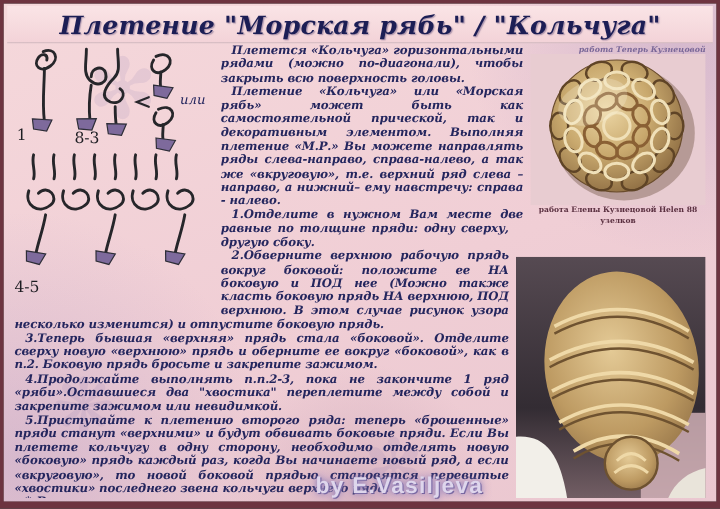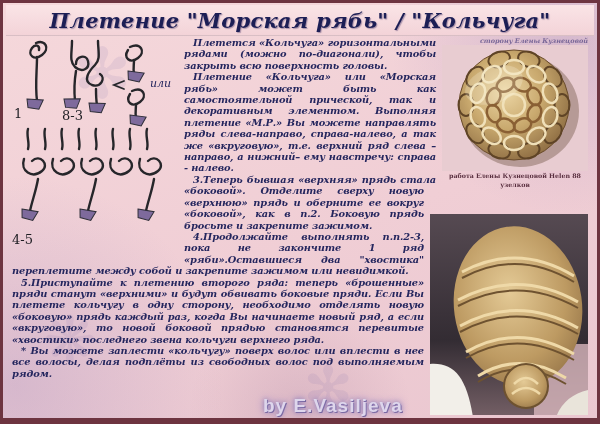--- a/index.html
+++ b/index.html
@@ -125,21 +125,21 @@
         <use href="#d-clip" transform="translate(68,170) rotate(20)"></use>
         <use href="#d-clip" transform="translate(126,170) rotate(20)"></use>
       </svg>
       <span class="diag-label" style="left:2px;top:68px;">1</span>
       <span class="diag-label" style="left:50px;top:70px;">8-3</span>
       <span class="diag-label diag-or" style="left:138px;top:38px;">или</span>
       <span class="diag-label" style="left:0px;top:194px;">4-5</span>
     </div>
 
     <div class="photo1-block">
-      <span class="credit-top">сторону Елены Кузнецовой</span>
+      <span class="credit-top">работа Теперь Кузнецовой</span>
       <svg width="146" height="126" viewBox="0 0 146 126">
         <defs>
           <radialGradient id="g1" cx="42%" cy="38%" r="75%">
             <stop offset="0%" stop-color="#ecd6a4"></stop>
             <stop offset="45%" stop-color="#c9a96e"></stop>
             <stop offset="100%" stop-color="#7d5c36"></stop>
           </radialGradient>
           <ellipse id="p1o" cx="72" cy="12" rx="11" ry="7.5" fill="none" stroke="#5f4426" stroke-width="2"></ellipse>
           <ellipse id="p1m" cx="72" cy="22" rx="10" ry="7" fill="none" stroke="#f0e0b8" stroke-width="2.5"></ellipse>
           <ellipse id="p1i" cx="72" cy="38" rx="9" ry="6.5" fill="none" stroke="#8a6034" stroke-width="2.5"></ellipse>
@@ -214,20 +214,22 @@
         </g>
         <circle cx="96" cy="172" r="22" fill="url(#g2h)" stroke="#6e5230" stroke-width="2"></circle>
         <path d="M84,170 q12,-12 24,0 M82,180 q14,-12 28,0" stroke="#efd9a8" stroke-width="2.5" fill="none"></path>
         <path d="M0,150 C26,148 38,166 44,210 L0,210 Z" fill="#f2efe9"></path>
         <path d="M158,176 C140,180 128,192 124,210 L158,210 Z" fill="#e9e4da"></path>
       </svg>
     </div>
 
     <p class="para">Плетется «Кольчуга» горизонтальными рядами (можно по-диагонали), чтобы закрыть всю поверхность головы.</p>
     <p class="para">Плетение «Кольчуга» или «Морская рябь» может быть как самостоятельной прической, так и декоративным элементом. Выполняя плетение «М.Р.» Вы можете направлять ряды слева-направо, справа-налево, а так же «вкруговую», т.е. верхний ряд слева – направо, а нижний– ему навстречу: справа - налево.</p>
+    <p class="para">1.Отделите в нужном Вам месте две равные по толщине пряди: одну сверху, другую сбоку.</p>
+    <p class="para">2.Обверните верхнюю рабочую прядь вокруг боковой: положите ее НА боковую и ПОД нее (Можно также  класть боковую прядь НА верхнюю, ПОД верхнюю. В этом случае  рисунок узора несколько изменится) и отпустите боковую прядь.</p>
     <p class="para">3.Теперь бывшая «верхняя» прядь стала «боковой». Отделите сверху новую «верхнюю» прядь и оберните ее вокруг «боковой», как в п.2. Боковую прядь  бросьте и закрепите зажимом.</p>
     <p class="para">4.Продолжайте выполнять п.п.2-3, пока не закончите 1 ряд «ряби».Оставшиеся два "хвостика" переплетите между собой и закрепите зажимом  или невидимкой.</p>
     <p class="para">5.Приступайте к плетению второго ряда: теперь «брошенные» пряди станут «верхними» и будут обвивать боковые пряди. Если Вы плетете кольчугу в одну сторону, необходимо отделять новую «боковую» прядь каждый раз, когда Вы начинаете новый ряд, а если «вкруговую», то новой боковой прядью становятся перевитые «хвостики» последнего звена кольчуги верхнего ряда.</p>
     <p class="para">* Вы можете заплести «кольчугу» поверх волос или вплести в нее все волосы, делая подплёты из свободных волос под выполняемым рядом.</p>
 
   </div>
 
   <span class="wm-author">by E.Vasiljeva</span>
 </div>
 

